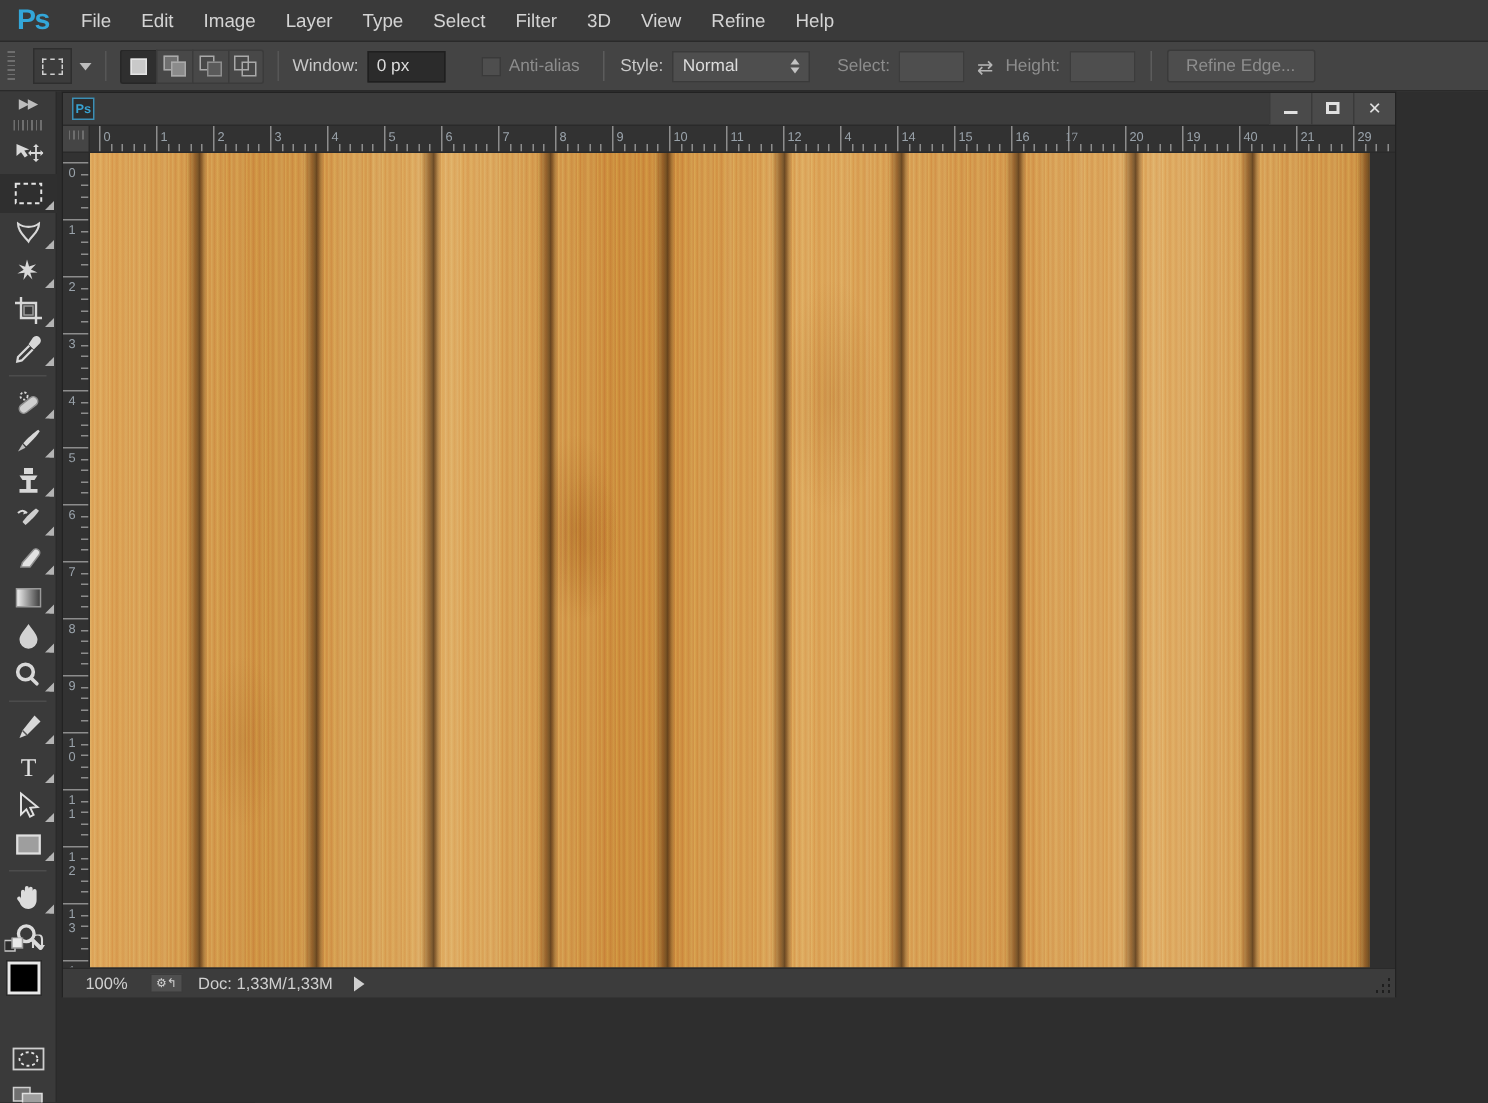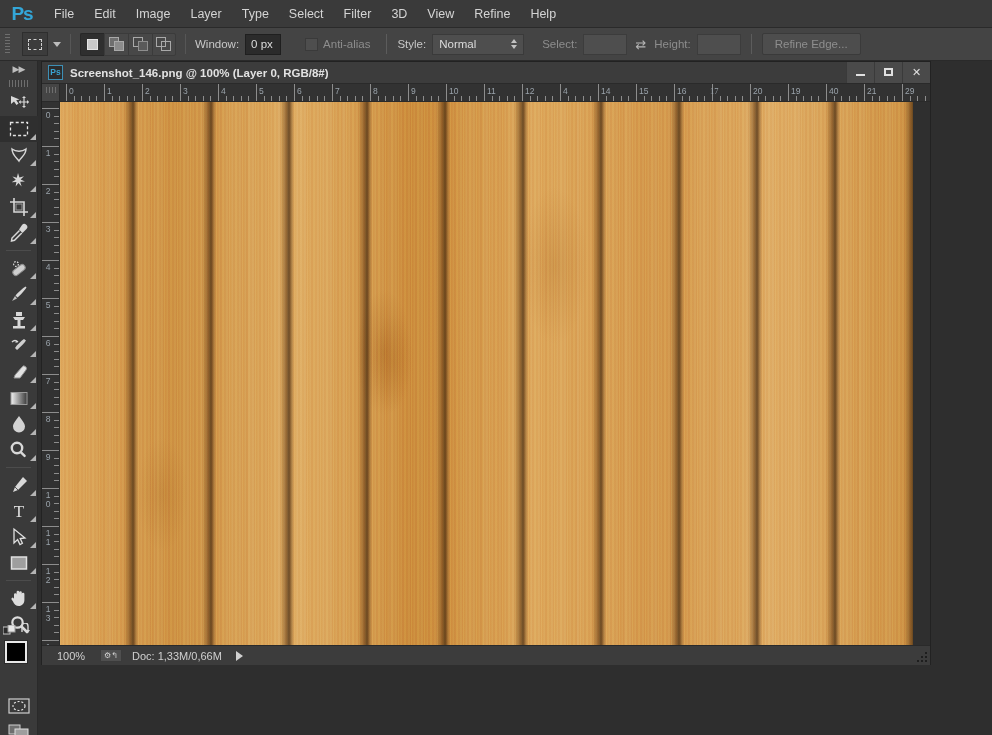--- a/index.html
+++ b/index.html
@@ -315,21 +315,21 @@
         <div class="two-sq isect">
             <span class="a"></span>
             <span class="b"></span>
           </div>
       </div>
     </div>
 
     <div class="vsep"></div>
 
     <div class="opt-label">Window:</div>
-    <div class="txtfield" style="width:36px">0 px</div>
+    <div class="txtfield" style="width:52px">0 px</div>
 
     <div style="width:24px"></div>
 
     <div class="checkbox"></div>
     <div class="opt-label dim">Anti-alias</div>
 
     <div class="vsep2"></div>
 
     <div class="opt-label">Style:</div>
     <div class="selectbox">
@@ -536,21 +536,20 @@
         <rect x="7" y="6" width="13" height="10" fill="#9e9e9e" stroke="#e0e0e0"></rect>
       </svg>
 
     </div>
   </div>
 
   <div class="docwin">
 
     <div class="doctitle">
       <div class="doc-ps-badge">Ps</div>
-      <div class="doc-title-text">Screenshot_146.png @ 100% (Layer 0, RGB/8#)</div>
       <div class="winbtns">
         <div class="winbtn">
             <span class="min"></span>
           </div>
         <div class="winbtn">
             <span class="max"></span>
           </div>
         <div class="winbtn">✕</div>
       </div>
     </div>
@@ -790,21 +789,21 @@
           <div class="rtick" style="top: 560.8px; left: 12px; height: 1px; width: 5px;"></div>
         </div>
 
       <div class="canvas-area">
         <div class="canvas"></div>
       </div>
 
       <div class="statusbar">
         <div class="status-zoom">100%</div>
         <div class="status-icon">⚙↰</div>
-        <div class="status-doc">Doc: 1,33M/0,66M</div>
+        <div class="status-doc">Doc: 1,33M/1,33M</div>
         <div class="status-arrow"></div>
       </div>
 
       <div class="resize-grip"></div>
     </div>
   </div>
 
 </div>
 
 </body></html>

